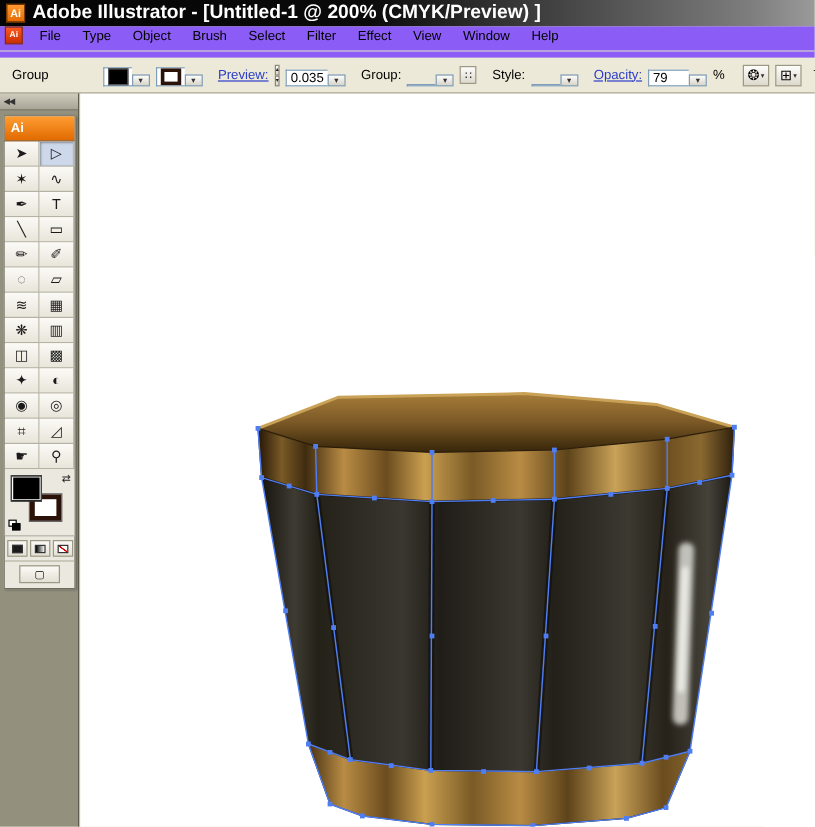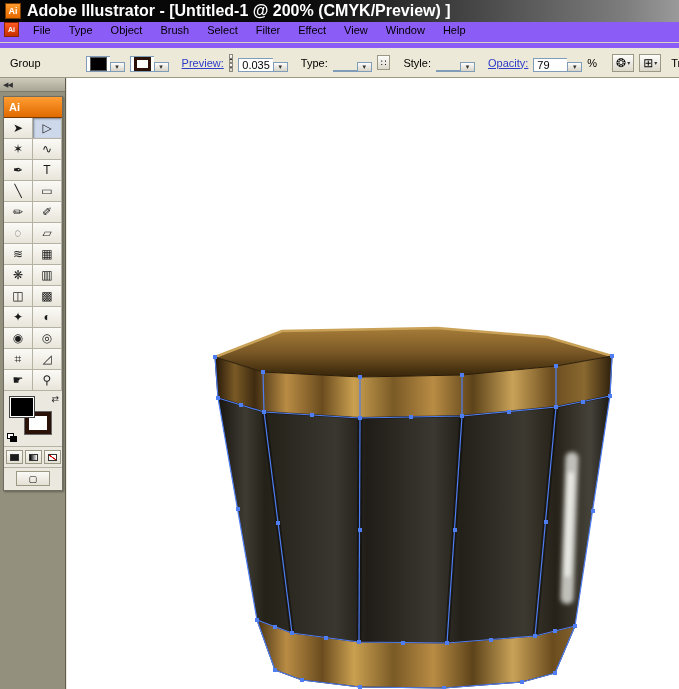--- a/index.html
+++ b/index.html
@@ -128,21 +128,21 @@
   <span class="cb-link" style="margin-left:8px;">Preview:</span>
   <span class="spin">
     <span>▴</span>
     <span>▾</span>
   </span>
   <div class="combo">
     <span class="box" style="min-width:34px;">0.035</span>
     <span class="dd">▾</span>
   </div>
 
-  <span class="cb-label" style="margin-left:8px;">Type:</span>
+  <span class="cb-label" style="margin-left:8px;">Group:</span>
   <div class="combo">
     <span class="box"></span>
     <span class="dd">▾</span>
   </div>
   <span class="mini-btn" style="height:15px;font-size:9px;">∷</span>
 
   <span class="cb-label" style="margin-left:8px;">Style:</span>
   <div class="combo">
     <span class="box"></span>
     <span class="dd">▾</span>

